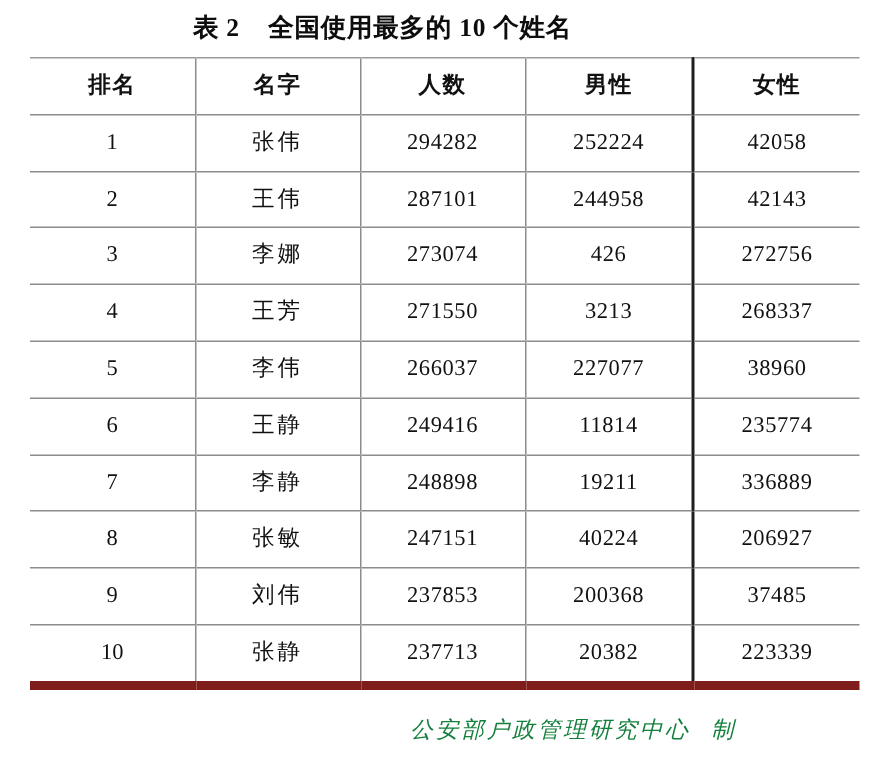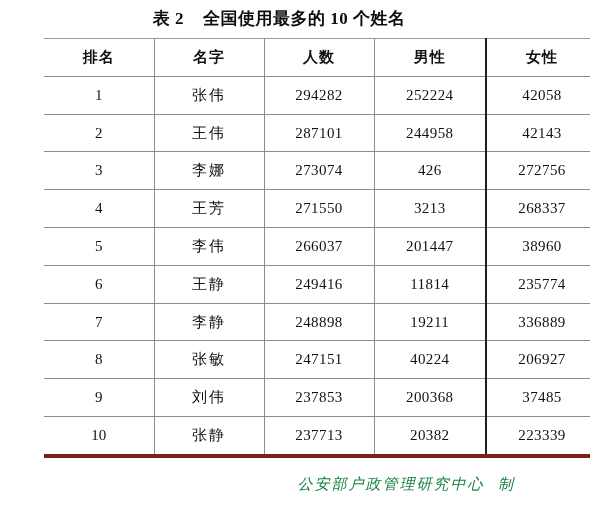--- a/index.html
+++ b/index.html
@@ -13,21 +13,20 @@
     font-family: "Liberation Serif", "DejaVu Serif", serif;
     color: #111111;
     overflow: hidden;
   }
 
   .page {
     position: relative;
     width: 510px;
     height: 519px;
     box-sizing: border-box;
-    margin-left: 24px;
   }
 
   
   .table-title {
     text-align: center;
     font-size: 17px;
     font-weight: bold;
     letter-spacing: 0.5px;
     padding-top: 7px;
     padding-bottom: 8px;
@@ -80,21 +79,21 @@
     border-left: 2px solid #1f1f1f;
   }
 
   table.names-table thead th {
     font-weight: bold;
     letter-spacing: 1px;
     border-top: 1px solid #9a9a9a;
   }
 
   table.names-table tbody tr:last-child td {
-    border-bottom: 4px solid #7f1d1d;
+    border-bottom: 6px solid #7f1d1d;
   }
 
   .cell-rank   { font-family: "Liberation Serif", "DejaVu Serif", serif; }
   .cell-name   { letter-spacing: 2px; }
   .cell-num    { font-family: "Liberation Serif", "DejaVu Serif", serif; letter-spacing: 0.4px; }
 
   
   .credit {
     text-align: right;
     padding: 17px 19px 0 0;
@@ -157,21 +156,21 @@
             <td class="cell-rank">4</td>
             <td class="cell-name">王芳</td>
             <td class="cell-num">271550</td>
             <td class="cell-num">3213</td>
             <td class="cell-num sep-heavy">268337</td>
           </tr>
           <tr>
             <td class="cell-rank">5</td>
             <td class="cell-name">李伟</td>
             <td class="cell-num">266037</td>
-            <td class="cell-num">201447</td>
+            <td class="cell-num">227077</td>
             <td class="cell-num sep-heavy">38960</td>
           </tr>
           <tr>
             <td class="cell-rank">6</td>
             <td class="cell-name">王静</td>
             <td class="cell-num">249416</td>
             <td class="cell-num">11814</td>
             <td class="cell-num sep-heavy">235774</td>
           </tr>
           <tr>

